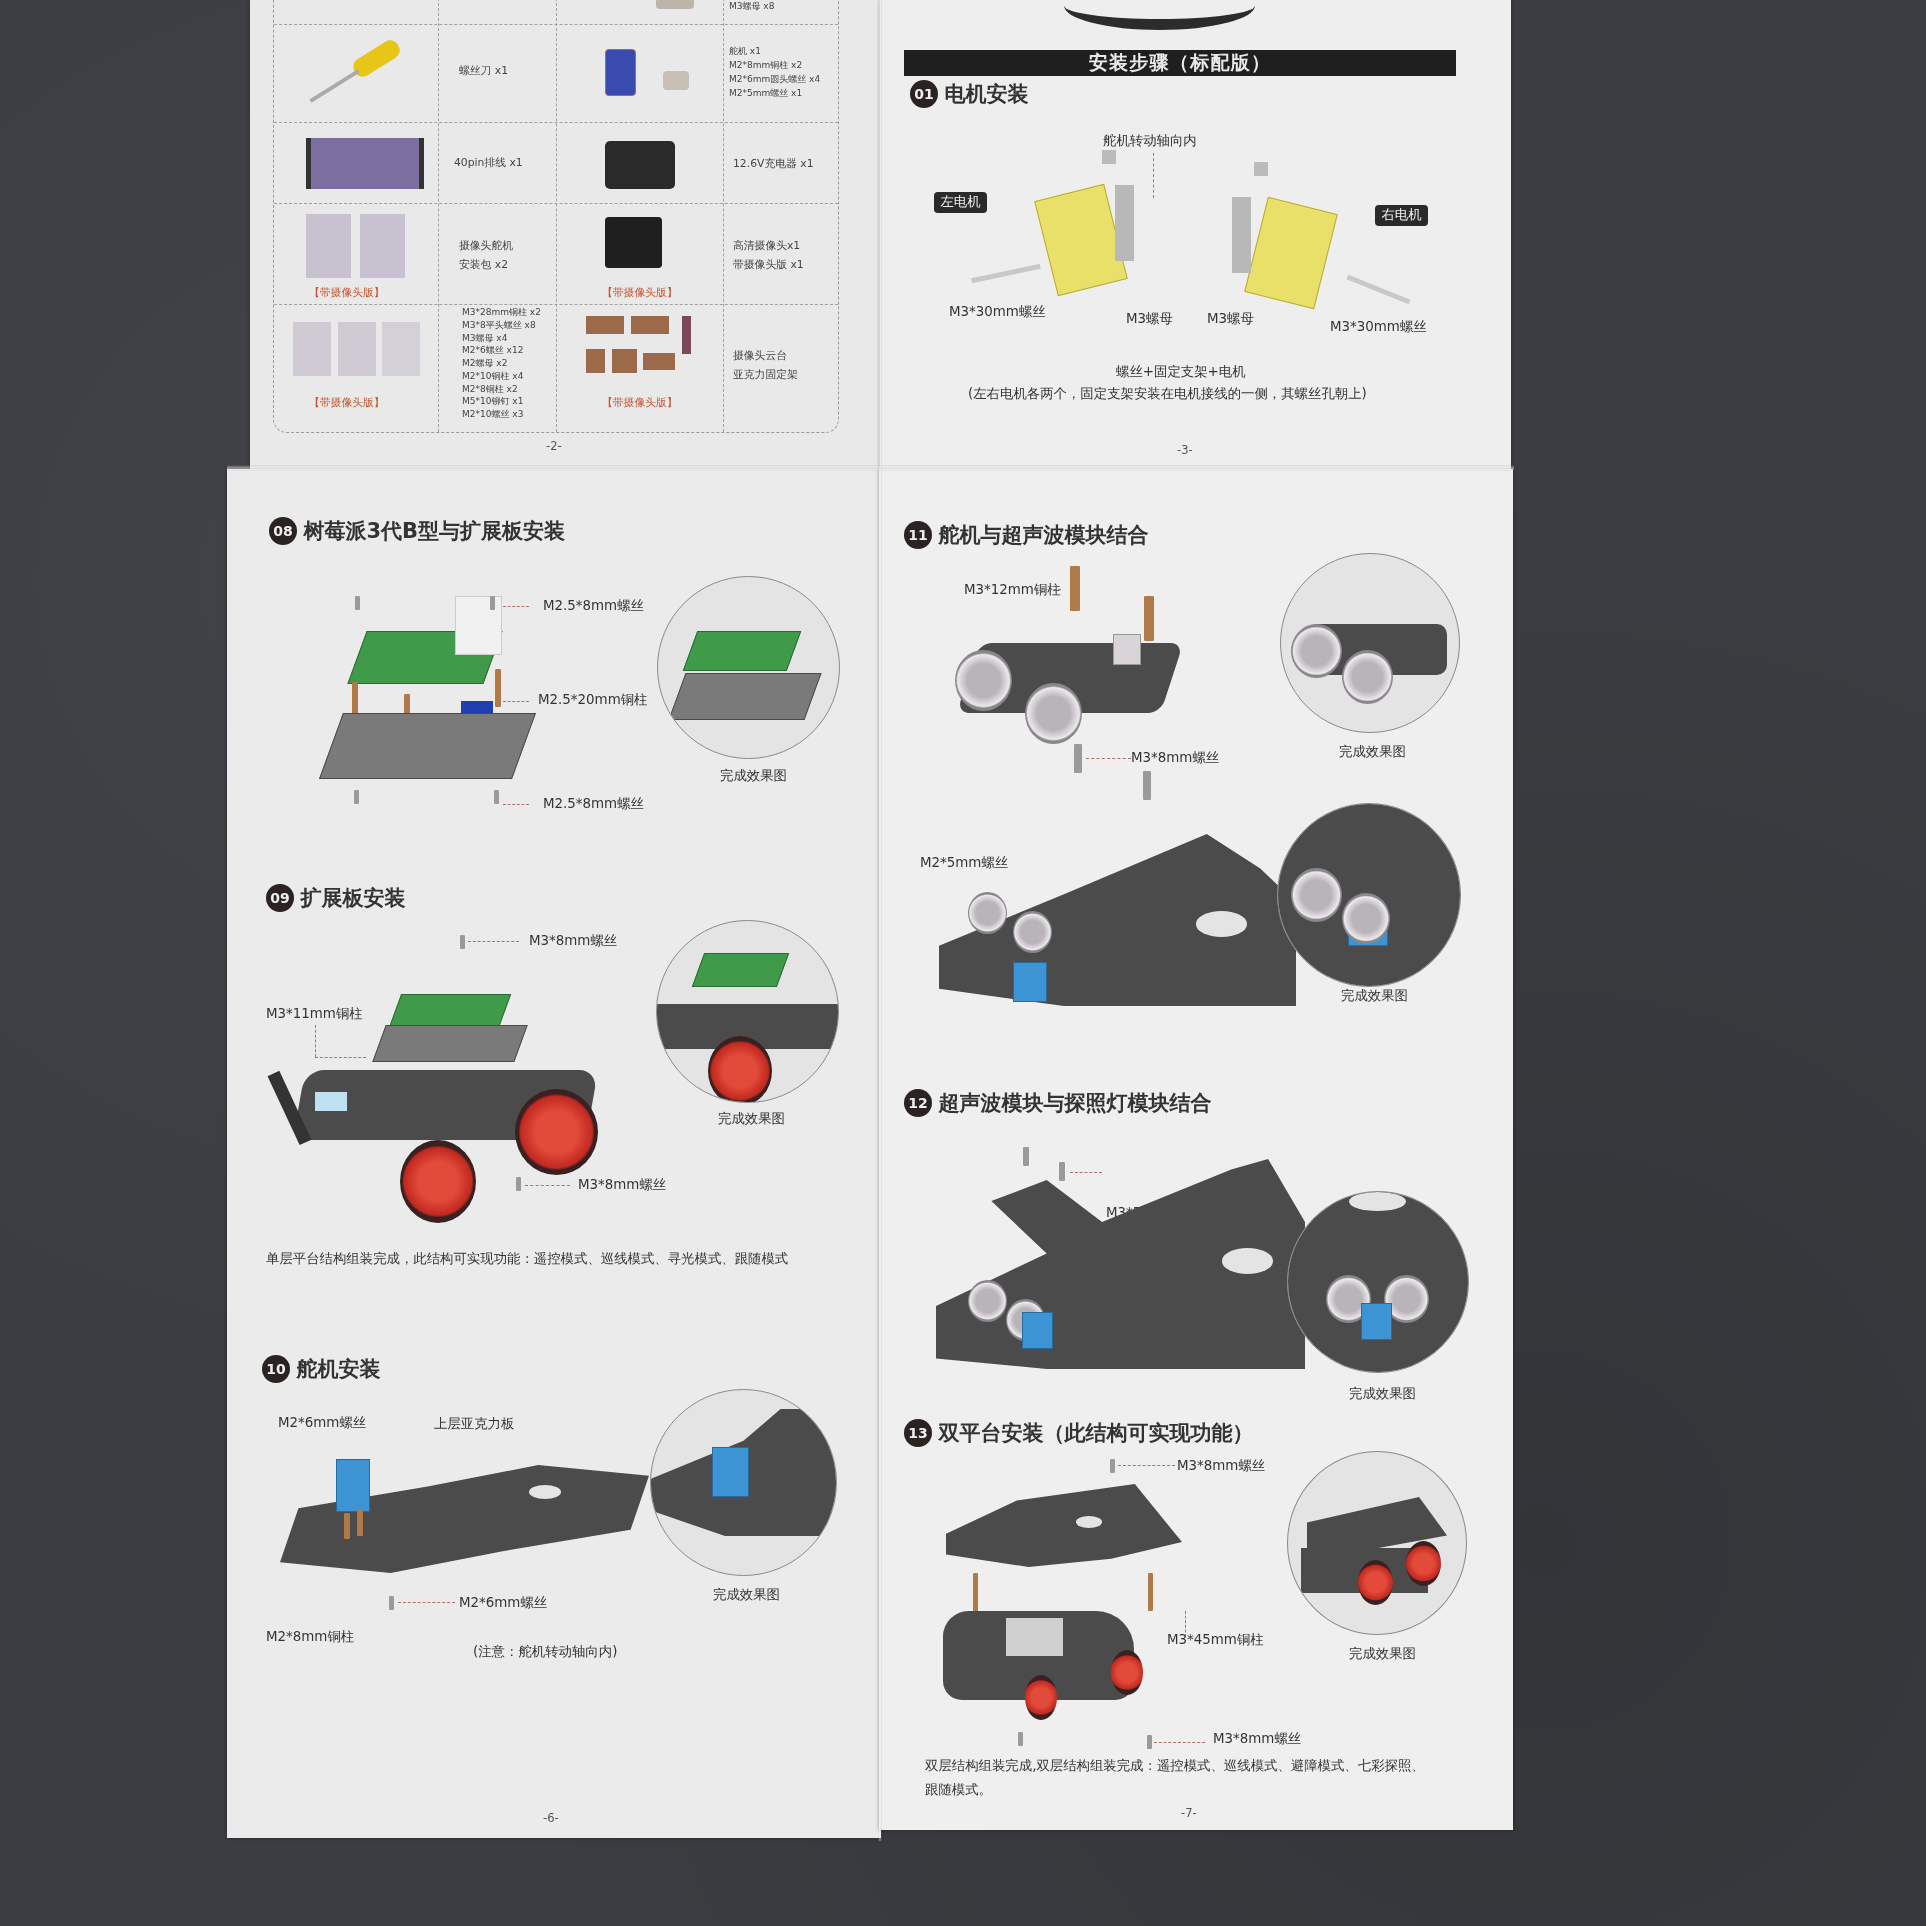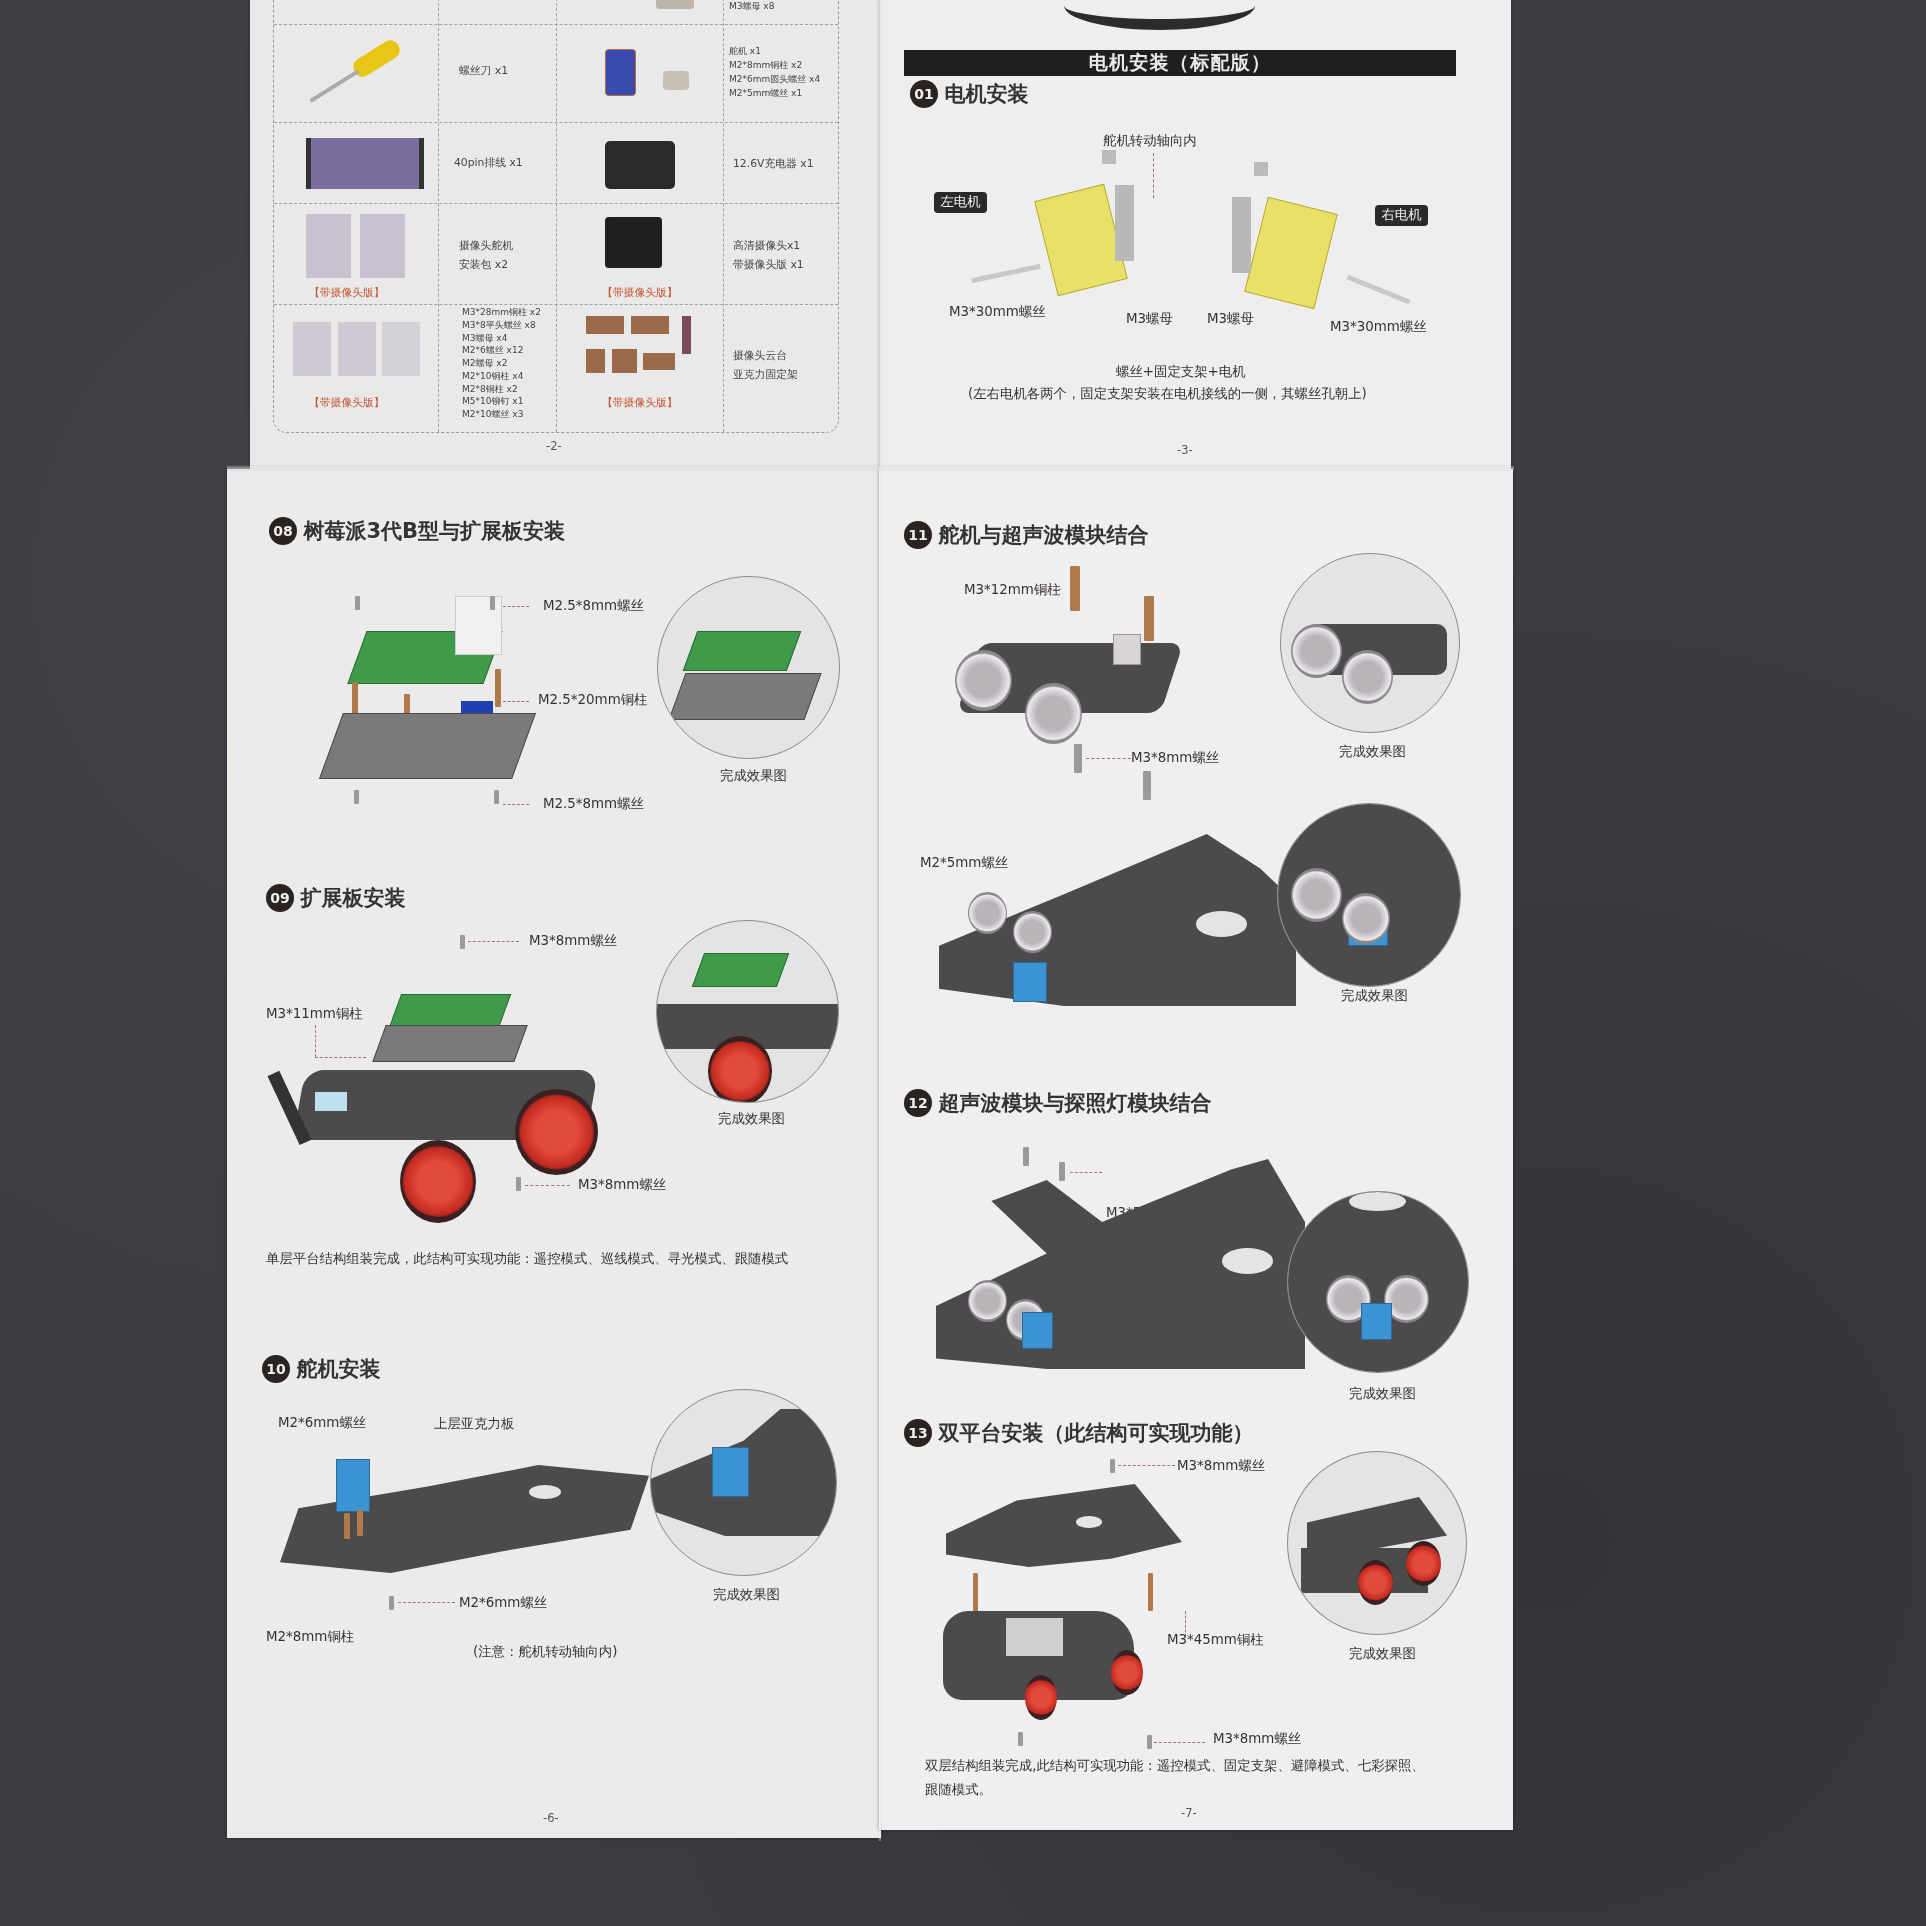--- a/index.html
+++ b/index.html
@@ -154,21 +154,21 @@
   </div>
   <div class="tag-red" style="left:328px; top:408px">【带摄像头版】</div>
   <div style="position:absolute; left:459px; top:360px">
     <div class="cell" style="position:relative">摄像头云台</div>
     <div class="cell" style="position:relative; margin-top:3.8px">亚克力固定架</div>
   </div>
 </div>
 <div class="pnum" style="left:546px; top:439px">-2-</div>
 
 <div class="arc"></div>
-<div class="band">电机安装（标配版）</div>
+<div class="band">安装步骤（标配版）</div>
 
 <div class="step-h" style="left:910px; top:80px">
   <span class="num">01</span>
   <span>电机安装</span>
 </div>
 
 <div class="lbl" style="left:1103px; top:132px">舵机转动轴向内</div>
 <div class="leadv" style="left:1153px; top:153px; height:45px;"></div>
 <div class="pill" style="left:934px; top:192px">左电机</div>
 <div class="pill" style="left:1375px; top:205px">右电机</div>
@@ -349,16 +349,16 @@
 <div class="screw" style="left:1147px; top:1735px"></div>
 <div class="lead" style="left:1154px; top:1742px; width:51px;"></div>
 <div class="lbl" style="left:1213px; top:1730px">M3*8mm螺丝</div>
 <div class="circle" style="left:1287px; top:1451px; width:178px; height:182px;">
   <div class="plate" style="left:19px; top:45px; width:140px; height:64px; clip-path:polygon(0 40%, 80% 0, 100% 60%, 0 100%);"></div>
   <div class="plate" style="left:12.7px; top:96px; width:127px; height:45px;"></div>
   <div class="wheel" style="left:70px; top:108px; width:35px; height:45px;"></div>
   <div class="wheel" style="left:118px; top:89px; width:35px; height:45px;"></div>
 </div>
 <div class="lbl" style="left:1349px; top:1645px">完成效果图</div>
-<div class="note" style="left:925px; top:1757px">双层结构组装完成,此结构可实现功能：遥控模式、固定支架、避障模式、七彩探照、</div>
+<div class="note" style="left:925px; top:1757px">双层结构组装完成,双层结构组装完成：遥控模式、巡线模式、避障模式、七彩探照、</div>
 <div class="note" style="left:925px; top:1781px">跟随模式。</div>
 <div class="pnum" style="left:1181px; top:1806px">-7-</div>
 
 
 </body></html>

